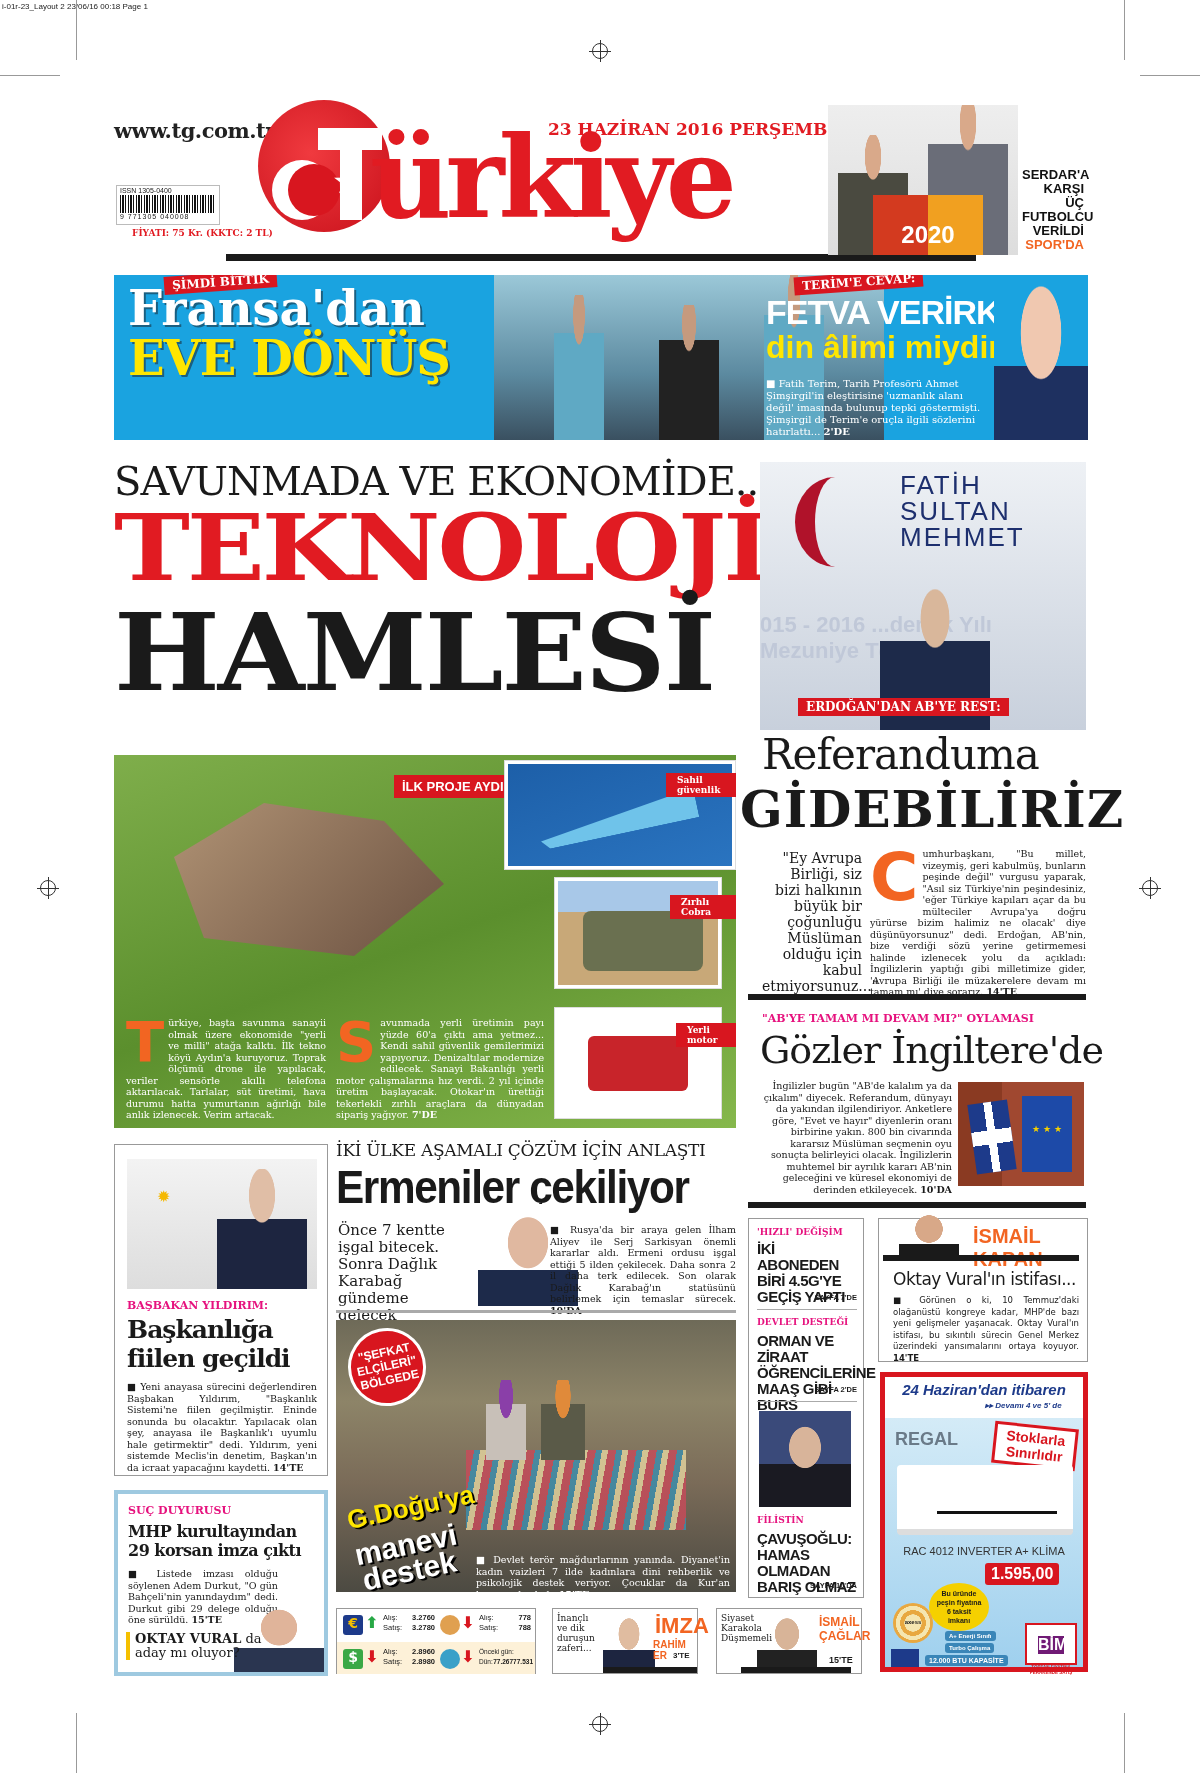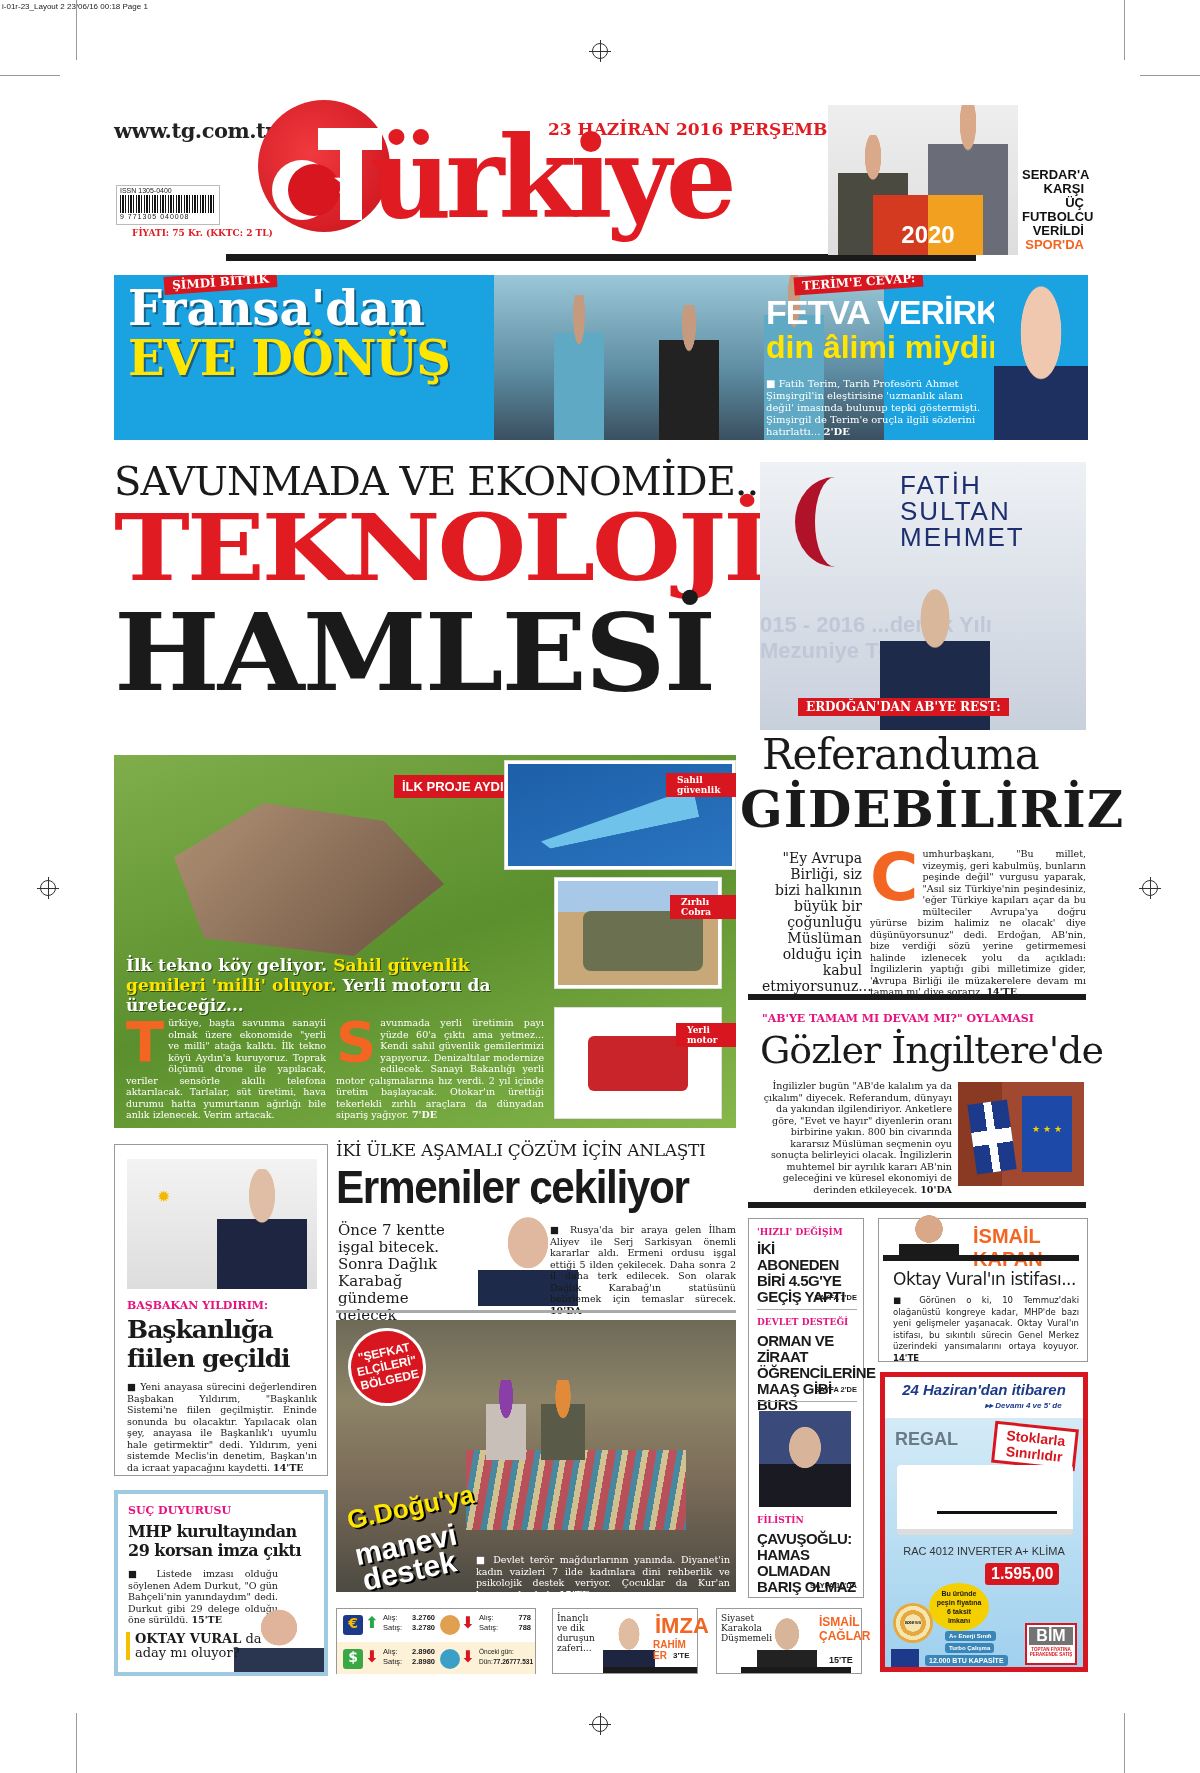--- a/index.html
+++ b/index.html
@@ -162,26 +162,20 @@
     </div>
   </div>
   <div class="abs lbl" style="left:556px;top:140px">Zırhlı Cobra</div>
   <div class="abs imgbox" style="left:440px;top:252px;width:168px;height:112px">
     <div style="width:100%;height:100%;background:#fff">
       <div style="position:relative;left:30px;top:25px;width:100px;height:55px;background:#c8242a;border-radius:6px"></div>
     </div>
   </div>
   <div class="abs lbl" style="left:562px;top:268px">Yerli motor</div>
 
-  <div class="abs green-head">
-    <span>İlk tekno köy geliyor.</span>
-    <span class="y">Sahil güvenlik gemileri</span>
-    <span class="y">'milli' oluyor.</span>
-    <span>Yerli motoru da üreteceğiz...</span>
-  </div>
   <div class="abs body-col" style="left:12px;top:262px;width:200px">
     <span class="drop">T</span><span>ürkiye, başta savunma sanayii olmak üzere ekonomide "yerli ve milli" atağa kalktı. İlk tekno köyü Aydın'a kuruyoruz. Toprak ölçümü drone ile yapılacak, veriler sensörle akıllı telefona aktarılacak. Tarlalar, süt üretimi, hava durumu hatta yumurtanın ağırlığı bile anlık izlenecek. Verim artacak.</span>
   </div>
   <div class="abs body-col" style="left:222px;top:262px;width:208px">
     <span class="drop">S</span><span>avunmada yerli üretimin payı yüzde 60'a çıktı ama yetmez... Kendi sahil güvenlik gemilerimizi yapıyoruz. Denizaltılar modernize edilecek. Sanayi Bakanlığı yerli motor çalışmalarına hız verdi. 2 yıl içinde üretim başlayacak. Otokar'ın ürettiği tekerlekli zırhlı araçlara da dünyadan sipariş yağıyor.</span> <b>7'DE</b>
   </div>
 </div>
 
 <div class="abs erdo-box">
   <div class="abs fsm-swoosh"></div>
@@ -352,18 +346,18 @@
     <div>Bu üründe</div>
     <div>peşin fiyatına</div>
     <div>6 taksit</div>
     <div>imkanı</div>
   </div>
   <div class="abs" style="left:8px;top:226px;width:40px;height:40px;border-radius:50%;background:radial-gradient(circle,#f5e6b0 0 30%,#e8a840 31% 45%,#f5e6b0 46% 60%,#e8a840 61%);font:bold 6px 'Liberation Sans',sans-serif;text-align:center;padding-top:16px">axess</div>
   <div class="abs" style="left:60px;top:254px;background:#3a86b8;color:#fff;font:bold 6px 'Liberation Sans',sans-serif;padding:2px 4px;border-radius:3px">A+ Enerji Sınıfı</div>
   <div class="abs" style="left:60px;top:266px;background:#3a86b8;color:#fff;font:bold 6px 'Liberation Sans',sans-serif;padding:2px 4px;border-radius:3px">Turbo Çalışma</div>
   <div class="abs" style="left:40px;top:278px;background:#3a86b8;color:#fff;font:bold 7px 'Liberation Sans',sans-serif;padding:2px 4px;border-radius:3px">12.000 BTU KAPASİTE</div>
   <div class="abs" style="left:140px;top:246px;width:52px;height:42px;background:#fff;border:2px solid #d8161f;text-align:center">
-    <div style="background:#737373;color:#fff;font:bold 16px 'Liberation Sans',sans-serif;margin:2px">BİM</div>
+    <div style="background:#701a75;color:#fff;font:bold 16px 'Liberation Sans',sans-serif;margin:11px">BİM</div>
     <div style="font:bold 4.5px 'Liberation Sans',sans-serif;color:#d8161f">TOPTAN FİYATINA</div>
     <div style="font:bold 4.5px 'Liberation Sans',sans-serif;color:#d8161f">PERAKENDE SATIŞ</div>
   </div>
   <div class="abs" style="left:6px;top:272px;width:28px;height:18px;background:#1d3a8a"></div>
 </div>
 
 </body></html>

